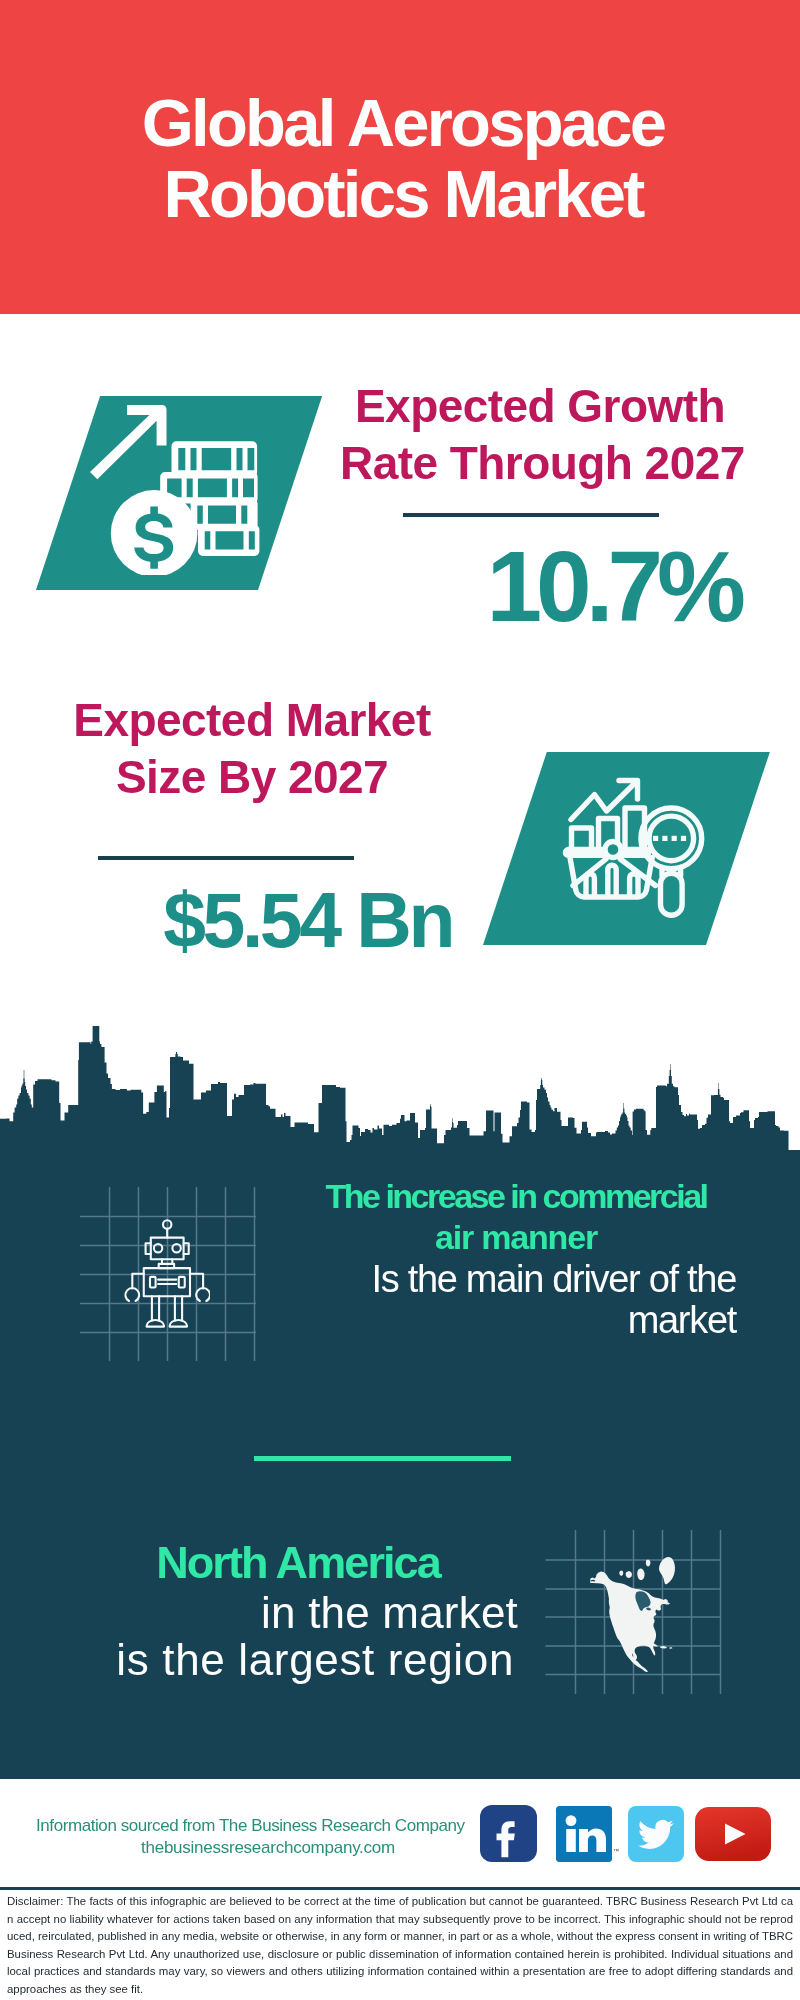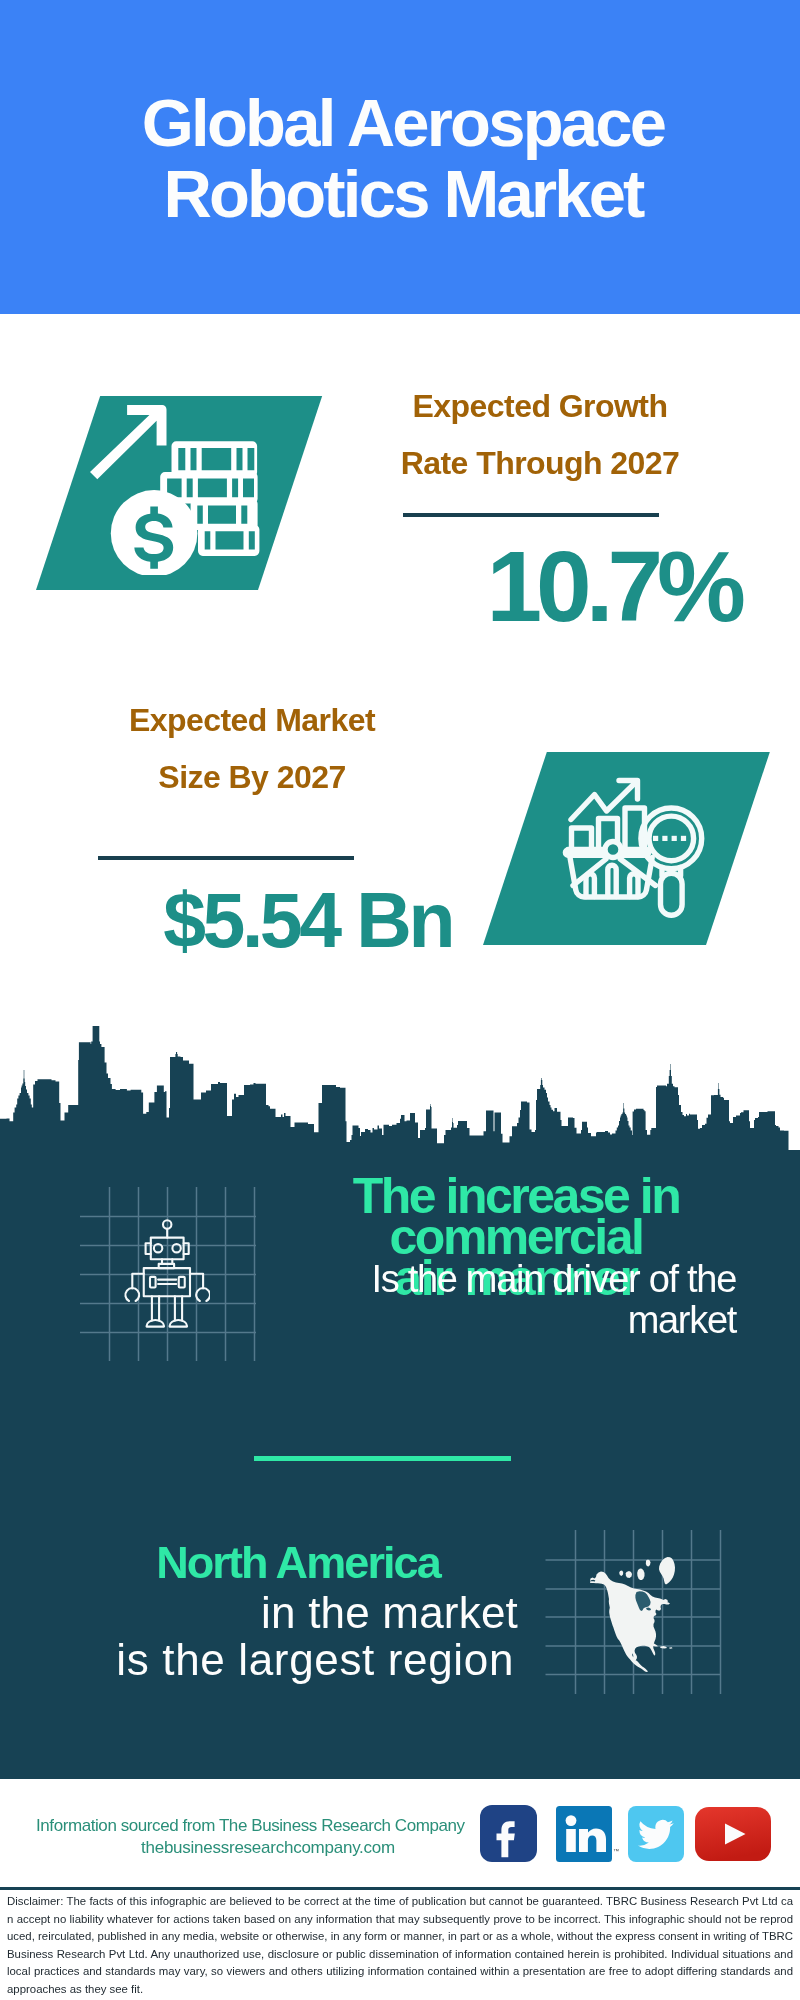--- a/index.html
+++ b/index.html
@@ -1,25 +1,25 @@
 <!DOCTYPE html>
 <html><head>
 <meta charset="utf-8">
 <style>
   html,body{margin:0;padding:0;background:#ffffff;}
   body{width:800px;height:2000px;font-family:"Liberation Sans",sans-serif;overflow:hidden;}
   .page{position:relative;width:800px;height:2000px;background:#fff;overflow:hidden;}
 
   
-  .header{position:absolute;left:0;top:0;width:800px;height:314px;background:#3b82f6;}
+  .header{position:absolute;left:0;top:0;width:800px;height:314px;background:#ef4444;}
   .header-title{position:absolute;left:3px;top:87px;width:800px;text-align:center;
      color:#fcfdfd;font-size:67px;font-weight:bold;line-height:71px;letter-spacing:-2.8px;}
 
   
-  .stat-head{position:absolute;font-weight:bold;color:#a16207;font-size:32px;
+  .stat-head{position:absolute;font-weight:bold;color:#be185d;font-size:46px;
      line-height:57px;letter-spacing:-0.55px;text-align:center;white-space:nowrap;}
   .rule{position:absolute;height:4px;background:#19404f;}
   .stat-value{position:absolute;font-weight:bold;color:#1d8f88;white-space:nowrap;text-align:right;}
 
   .para{position:absolute;background:#1d8f88;}
 
   
   .darkband{position:absolute;left:0;width:800px;background:#174254;}
   .skyline{position:absolute;left:0;width:800px;}
 
@@ -64,21 +64,21 @@
   </svg>
   <div class="darkband" style="top:1150px;height:629px;"></div>
 
   <svg class="gridimg" width="182" height="180" viewBox="0 0 182 180" style="position:absolute;left:78px;top:1185px;">
     <g stroke="#54798c" stroke-width="1.5" fill="none">
       <path d="M31.5 2 V176 M60.5 2 V176 M89.5 2 V176 M118.5 2 V176 M147.5 2 V176 M176.5 2 V176"></path>
       <path d="M2 31.5 H178 M2 60.5 H178 M2 89.5 H178 M2 118.5 H178 M2 147.5 H178"></path>
     </g>
   </svg>
 
-  <div class="fact-hl" style="left:296px;top:1176px;width:440px;font-size:50px;line-height:41px;letter-spacing:-2.5px;">
+  <div class="fact-hl" style="left:296px;top:1176px;width:440px;font-size:34px;line-height:41px;letter-spacing:-2.5px;">
     <div>The increase in commercial</div>
     <div style="letter-spacing:-1.2px;">air manner</div>
   </div>
   <div class="fact-body" style="left:296px;top:1259px;width:440px;font-size:38px;line-height:40.5px;letter-spacing:-1.3px;">
     <div>Is the main driver of the</div>
     <div>market</div>
   </div>
 
   <svg width="90" height="120" viewBox="0 0 90 120" style="position:absolute;left:120px;top:1218px;">
     <g fill="none" stroke="#f4f8f9" stroke-width="2.1" stroke-linejoin="round" stroke-linecap="round">

